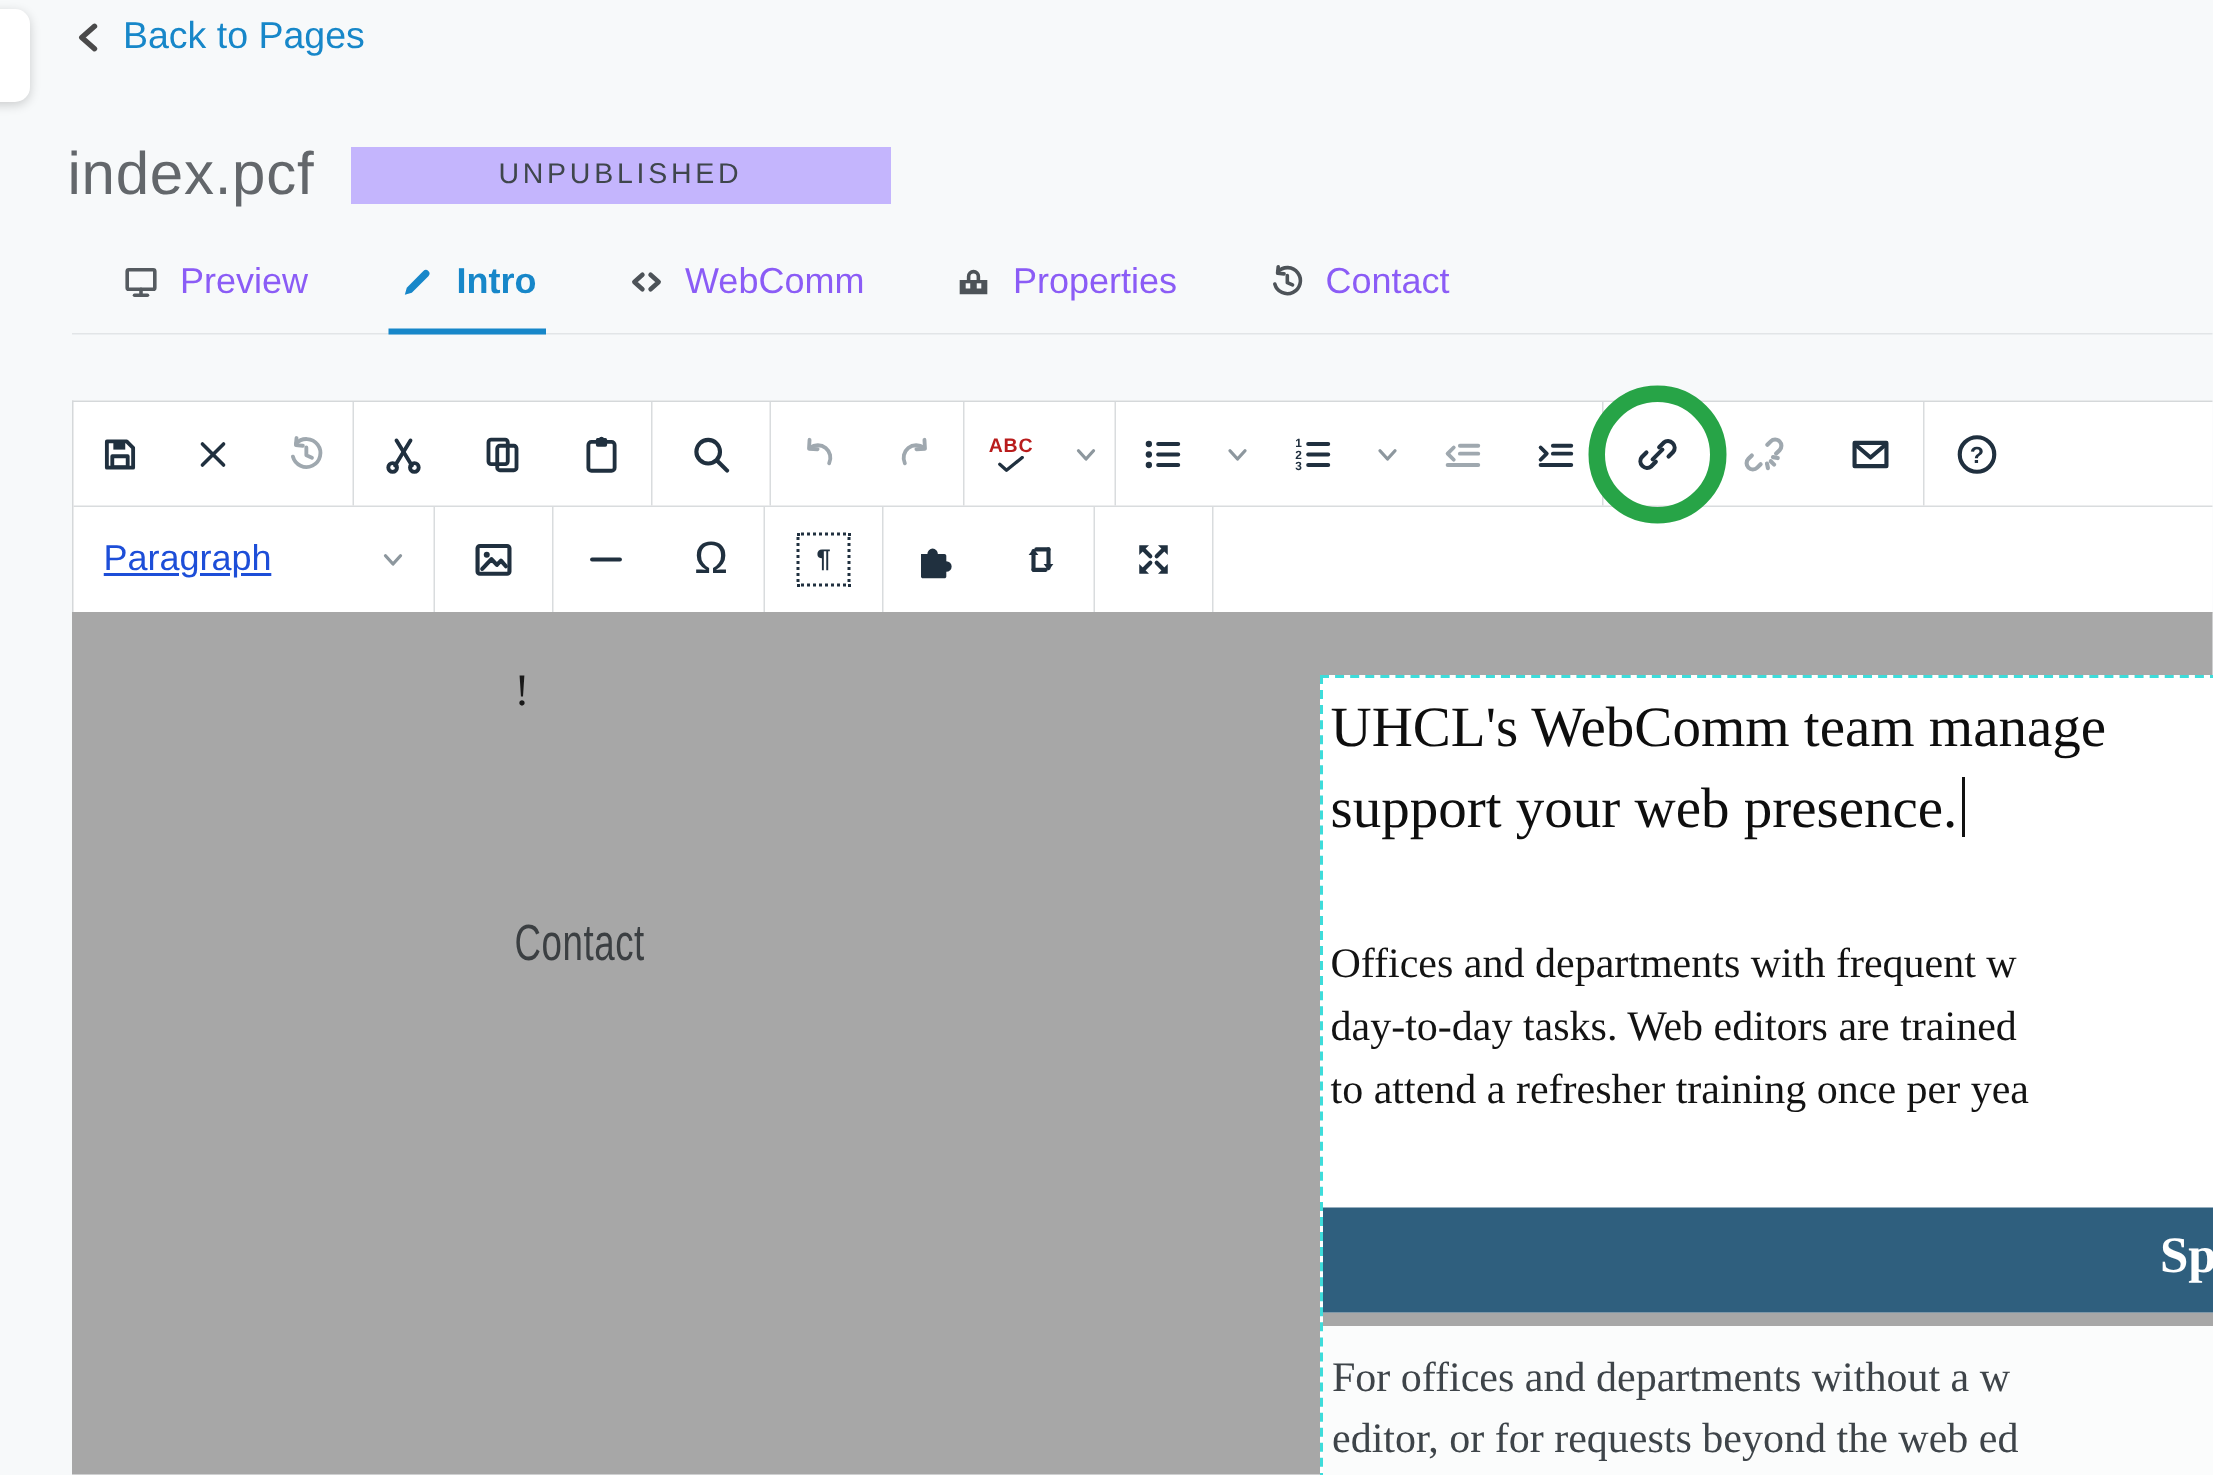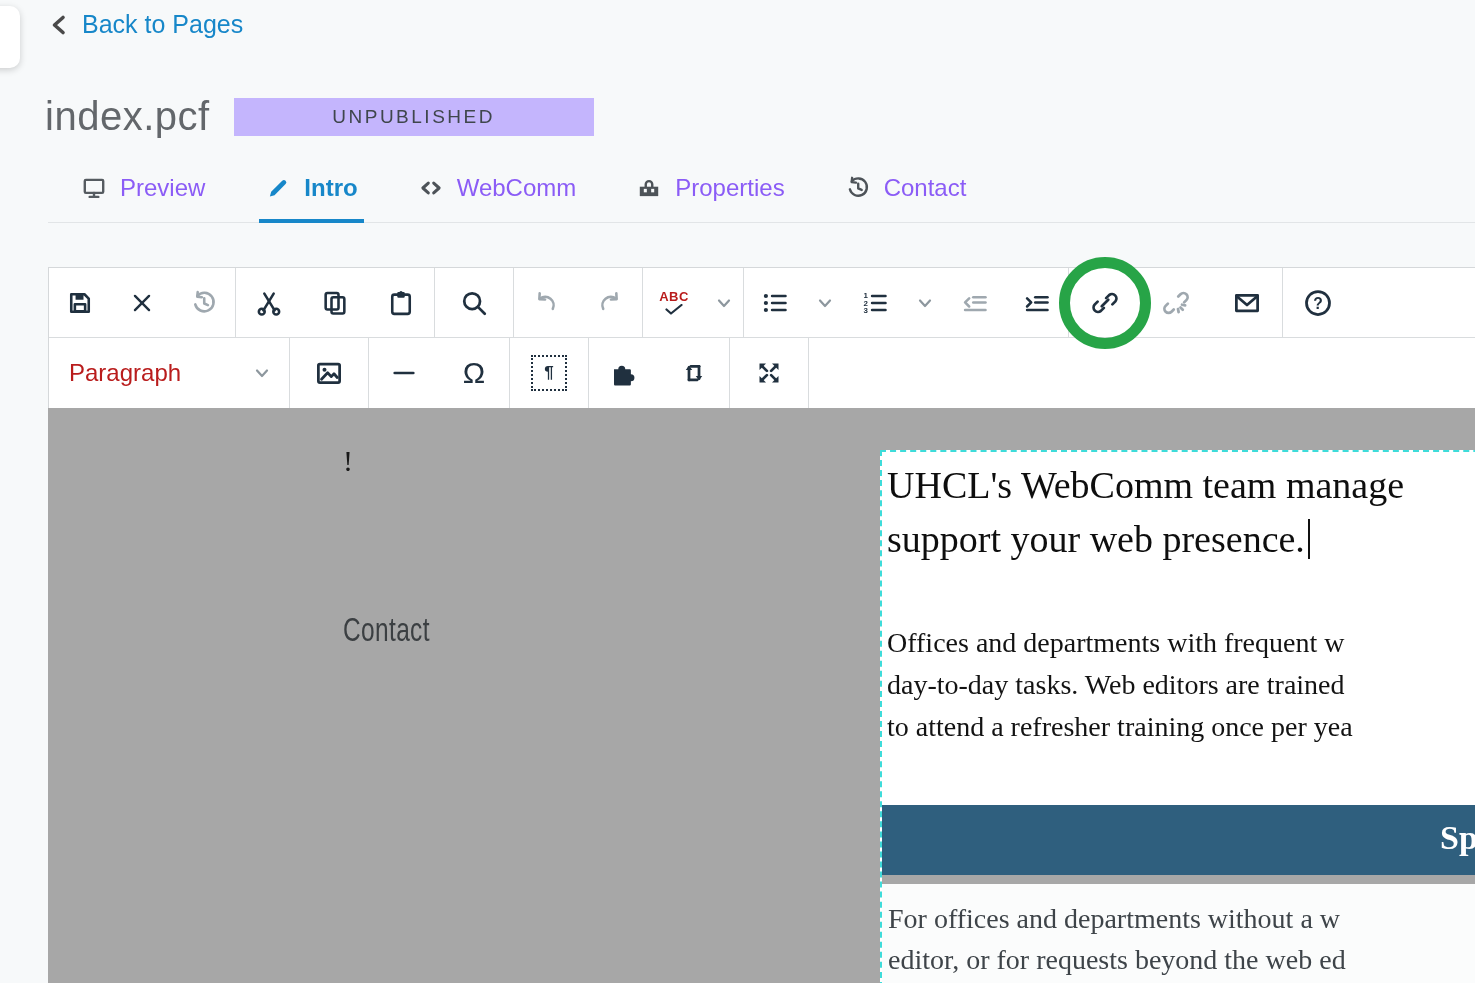--- a/index.html
+++ b/index.html
@@ -36,21 +36,21 @@
   .tbtn.chev{width:38px; cursor:pointer;}
   .ic { stroke:#20303f; fill:none; stroke-width:2.2; stroke-linecap:round; stroke-linejoin:round; }
   .fill { fill:#20303f; stroke:none; }
   .dis .ic { stroke:#9fa8af; }
   .abc { font-size:13px; font-weight:bold; color:#b91c1c; letter-spacing:.5px; line-height:12px; }
   .glyph { font-size:30px; color:#20303f; line-height:30px; }
   .pilcrow-box { width:36px; height:36px; border:2px dotted #20303f; display:flex;
     align-items:center; justify-content:center; font-size:17px; font-weight:bold; color:#20303f; }
   .ddrop { display:flex; align-items:center; justify-content:space-between; width:240px;
     padding:0 18px 0 20px; cursor:pointer; }
-  .ddrop .val { font-size:24px; color:#b91c1c; white-space:nowrap; overflow:hidden; }
+  .ddrop .val { font-size:24px; color:#1d4ed8; white-space:nowrap; overflow:hidden;text-decoration:underline; }
 
   
   #annotation-circle { position:absolute; left:50%; top:50%; width:92px; height:92px;
     transform:translate(-50%,-50%); border:11px solid #27a447; border-radius:50%;
     z-index:30; pointer-events:none; }
 
   
   #canvas { left:48px; top:408px; width:1427px; height:575px; background:#a7a7a7; overflow:visible; }
   .serif { font-family:"Liberation Serif","DejaVu Serif",serif; }
   #excl { left:295px; top:36px; font-size:30px; color:#191919; }

